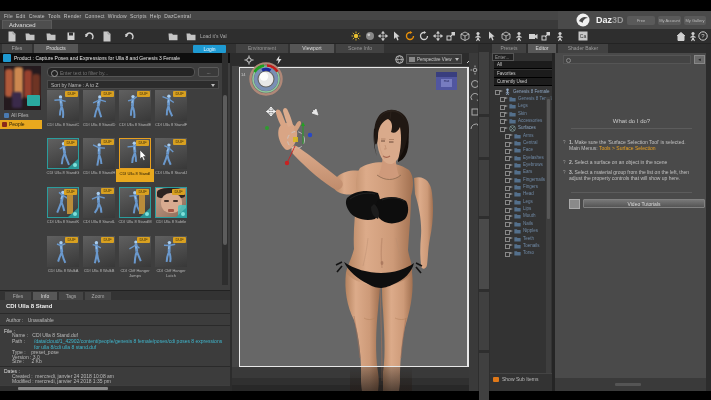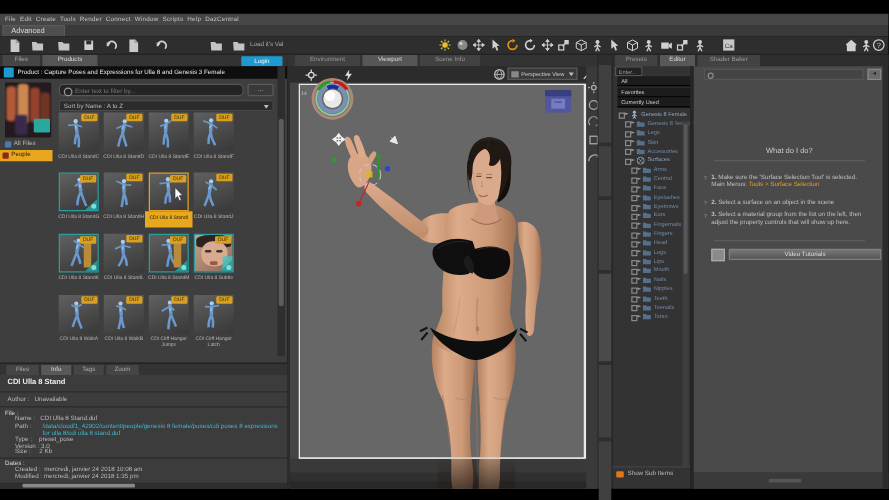--- a/index.html
+++ b/index.html
@@ -9,20 +9,30 @@
 <body>
 <div id="stage">
 
   <div class="ab" id="menubar" style="left:0;top:11px;width:711px;height:9px;background:#464646;">
     <div class="ab" style="left:4px;top:1.5px;font-size:5px;color:#c4c4c4;letter-spacing:0.2px;white-space:nowrap;">File&nbsp;&nbsp;Edit&nbsp;&nbsp;Create&nbsp;&nbsp;Tools&nbsp;&nbsp;Render&nbsp;&nbsp;Connect&nbsp;&nbsp;Window&nbsp;&nbsp;Scripts&nbsp;&nbsp;Help&nbsp;&nbsp;DazCentral</div>
   </div>
   <div class="ab" id="advrow" style="left:0;top:20px;width:711px;height:9px;background:#3a3a3a;">
     <div class="ab" style="left:2px;top:0;width:50px;height:9px;background:#4e4e4e;border:1px solid #5a5a5a;border-bottom:none;box-sizing:border-box;font-size:6px;color:#ddd;padding-left:6px;line-height:8px;">Advanced</div>
   </div>
 
+  <div class="ab" id="logoband" style="left:558px;top:11px;width:153px;height:18px;background:#4a4a4a;">
+    <svg class="ab" style="left:18px;top:2px;" width="14" height="14" viewBox="0 0 14 14">
+      <circle cx="7" cy="7" r="6.5" fill="#f0f0f0"></circle>
+      <path d="M3 8 C5 4 9 3 12 5 C9 5 7 7 6.5 10 C5.5 9 4 8.5 3 8 Z" fill="#4a4a4a"></path>
+    </svg>
+    <div class="ab" style="left:38px;top:4px;font-size:9px;font-weight:bold;color:#f2f2f2;">Daz<span style="color:#9a9a9a;">3D</span></div>
+    <div class="ab" style="left:69px;top:4.5px;width:28px;height:9px;background:#5a5a5a;border-radius:2px;font-size:4px;color:#bbb;text-align:center;line-height:9px;">Free</div>
+    <div class="ab" style="left:100px;top:4.5px;width:23px;height:9px;background:#5a5a5a;border-radius:2px;font-size:4px;color:#bbb;text-align:center;line-height:9px;">My Account</div>
+    <div class="ab" style="left:126px;top:4.5px;width:22px;height:9px;background:#5a5a5a;border-radius:2px;font-size:4px;color:#bbb;text-align:center;line-height:9px;">My Gallery</div>
+  </div>
 
   <div class="ab" id="toolbar" style="left:0;top:29px;width:711px;height:15px;background:#2e2e2e;border-bottom:1px solid #232323;box-sizing:border-box;">
     <svg class="ab" style="left:7px;top:2px;" width="10" height="11" viewBox="0 0 10 11">
         <path d="M1.5 0.5 h4.5 l2.5 2.5 v7.5 h-7 z" fill="#c8c8c8"></path>
         <path d="M6 0.5 v2.5 h2.5" fill="none" stroke="#8a8a8a" stroke-width="0.7"></path>
       </svg>
       <svg class="ab" style="left:25px;top:2px;" width="10" height="11" viewBox="0 0 10 11">
         <path d="M0.5 2.5 h3.5 l1 1.2 h4.5 v5.6 h-8.5 z" fill="#c4c4c4"></path>
       </svg>
       <svg class="ab" style="left:46px;top:2px;" width="10" height="11" viewBox="0 0 10 11">

